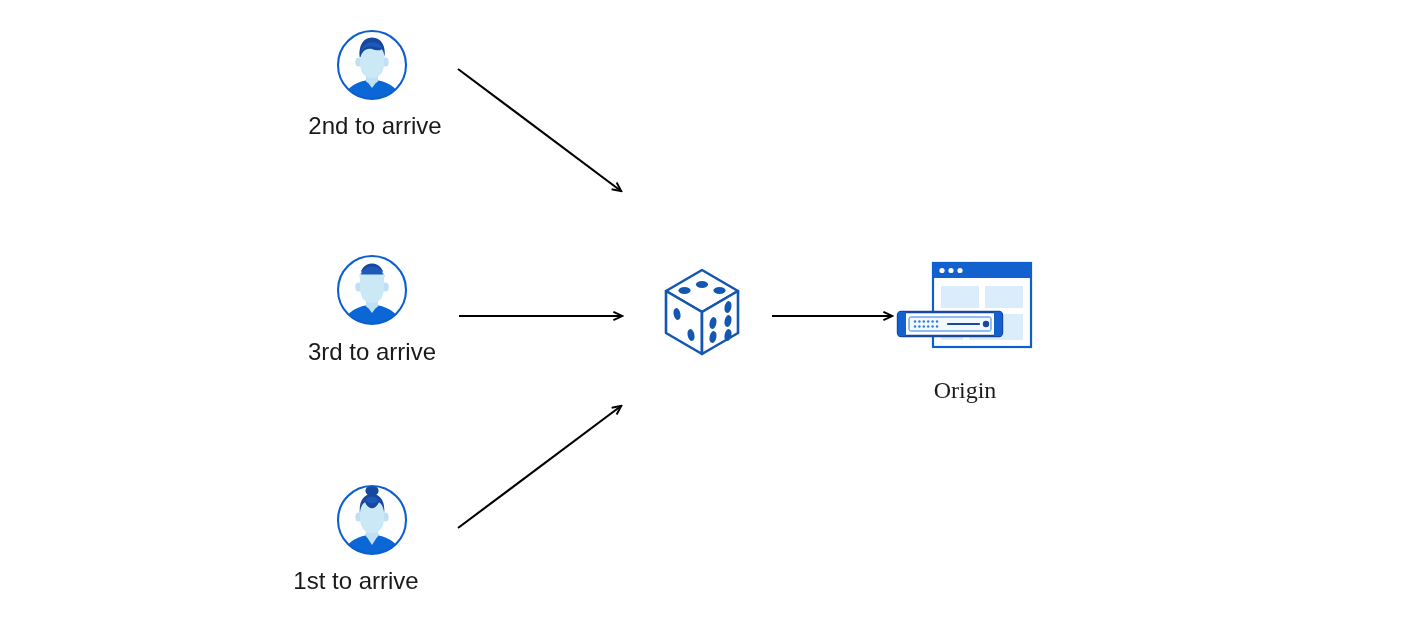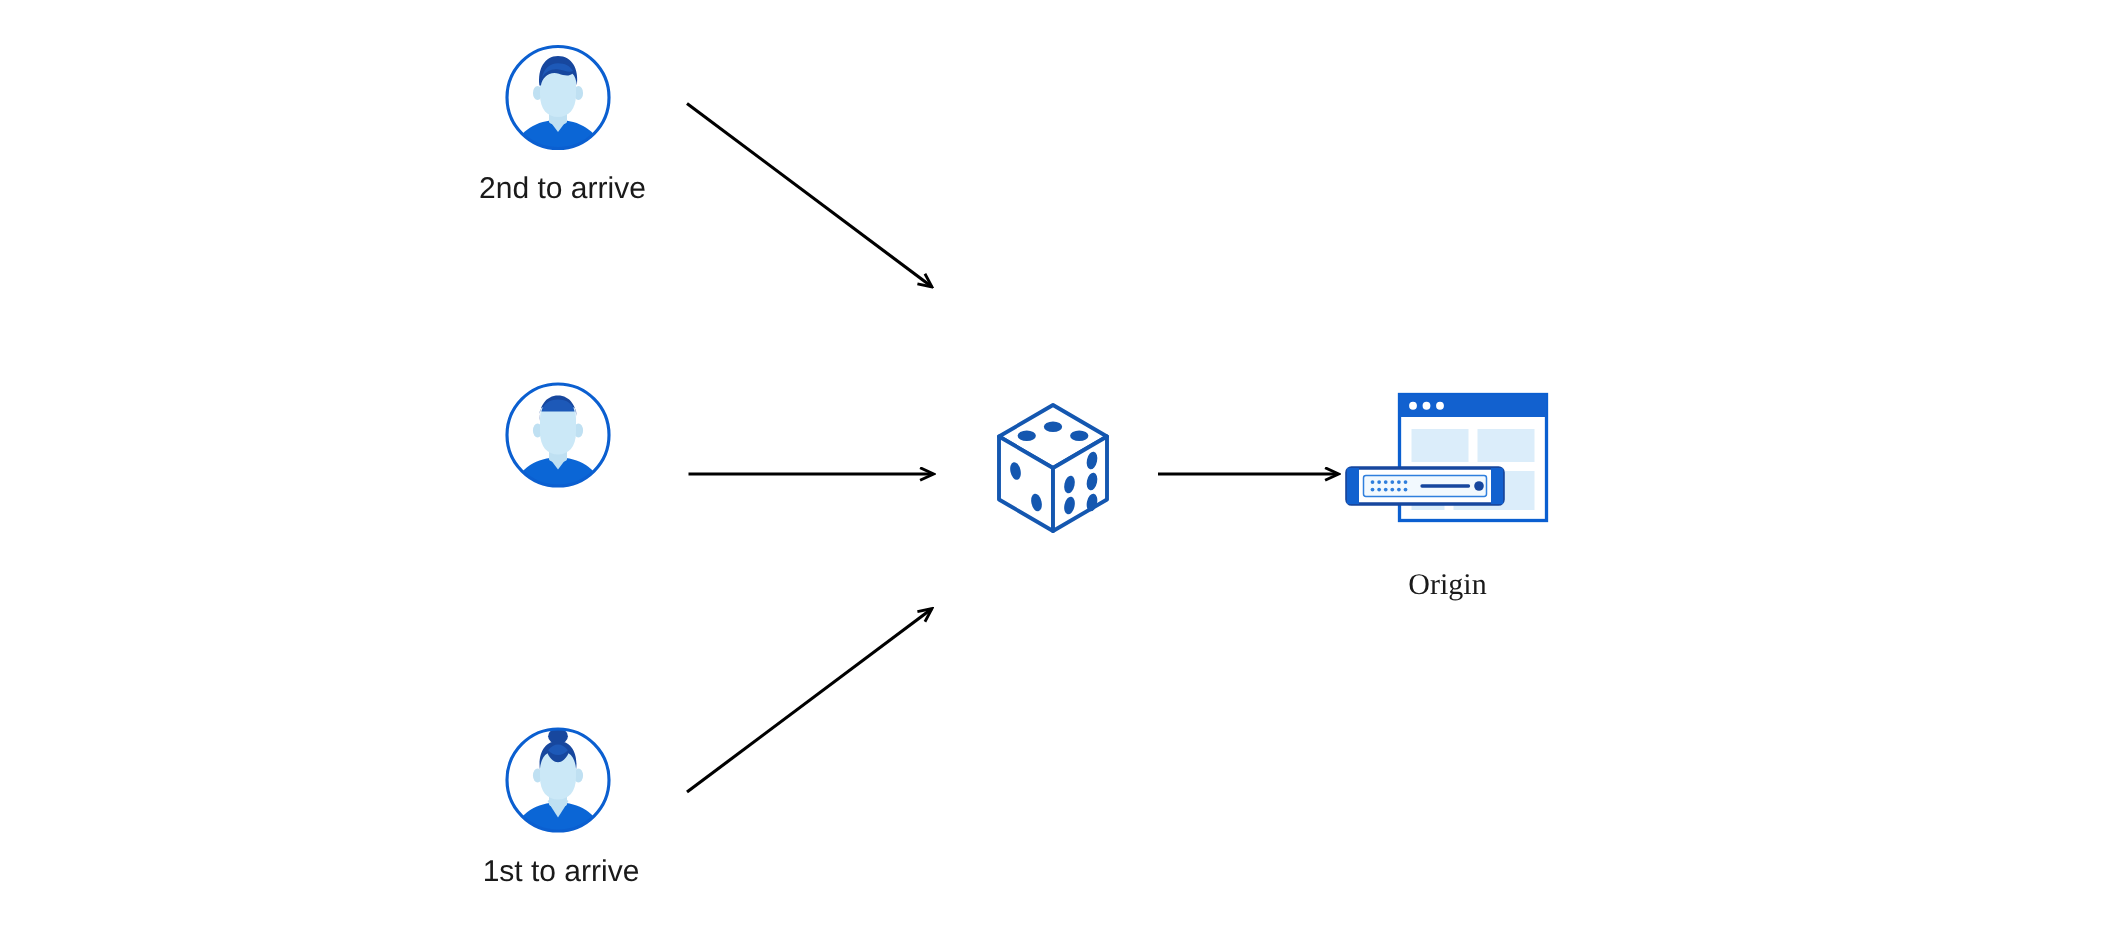--- a/index.html
+++ b/index.html
@@ -16,41 +16,41 @@
     width: 1405px;
     height: 633px;
     background: #ffffff;
     overflow: hidden;
   }
   .icon-wrap {
     position: absolute;
   }
   .node-label {
     position: absolute;
-    font-size: 20px;
+    font-size: 24px;
     line-height: 24px;
     color: #1a1a1a;
     text-align: center;
     white-space: nowrap;
   }
   .arrow-layer {
     position: absolute;
     left: 0;
     top: 0;
     width: 1405px;
     height: 633px;
     pointer-events: none;
   }
   
   #avatar-1 { left: 335px; top: 28px;  }
   #avatar-2 { left: 335px; top: 253px; }
   #avatar-3 { left: 335px; top: 483px; }
   #label-1  { left: 275px; top: 114px; width: 200px; }
   #label-2  { left: 272px; top: 340px; width: 200px; }
-  #label-3  { left: 274px; top: 569px; width: 200px; }
+  #label-3  { left: 256px; top: 569px; width: 200px; }
   #dice-node   { left: 660px; top: 266px; }
   #origin-node { left: 893px; top: 258px; }
   #label-origin{ left: 865px; top: 378px; width: 200px; font-family: Liberation Serif, serif; }
 </style>
 </head>
 <body>
 
 <div id="canvas">
 
   <svg class="arrow-layer" viewBox="0 0 1405 633" width="1405" height="633">
@@ -127,20 +127,21 @@
         <path d="M25 26 C25 17 30 12 37 12 C44 12 49 17 49 26 L49 35 C49 45 44 50 37 50 C30 50 25 45 25 35 Z" fill="#cbe8f7"></path>
 
         <path d="M24.8 27.6 C24 17.6 29.2 10.6 37 10.6 C44.8 10.6 50 17.6 49.2 27.6
                  L49.2 22.6 C49.2 19.4 47.6 18 44.6 18 L29.4 18
                  C26.4 18 24.8 19.4 24.8 22.6 Z" fill="#17479e"></path>
         <path d="M26 21.4 L48 21.4 C47.2 16.4 42.8 13.4 37 13.4 C31.2 13.4 26.8 16.4 26 21.4 Z" fill="#1d59b8"></path>
       </g>
       <circle cx="37" cy="37" r="34" fill="none" stroke="#0b5fd0" stroke-width="2.1"></circle>
     </svg>
   </div>
+  <div class="node-label" id="label-2">3rd to arrive</div>
 
   <div class="icon-wrap" id="avatar-3">
     <svg width="74" height="74" viewBox="0 0 74 74">
       <defs>
           <clipPath id="clip3">
             <circle cx="37" cy="37" r="34"></circle>
           </clipPath>
         </defs>
       <circle cx="37" cy="37" r="34" fill="#ffffff"></circle>
       <g clip-path="url(#clip3)">

